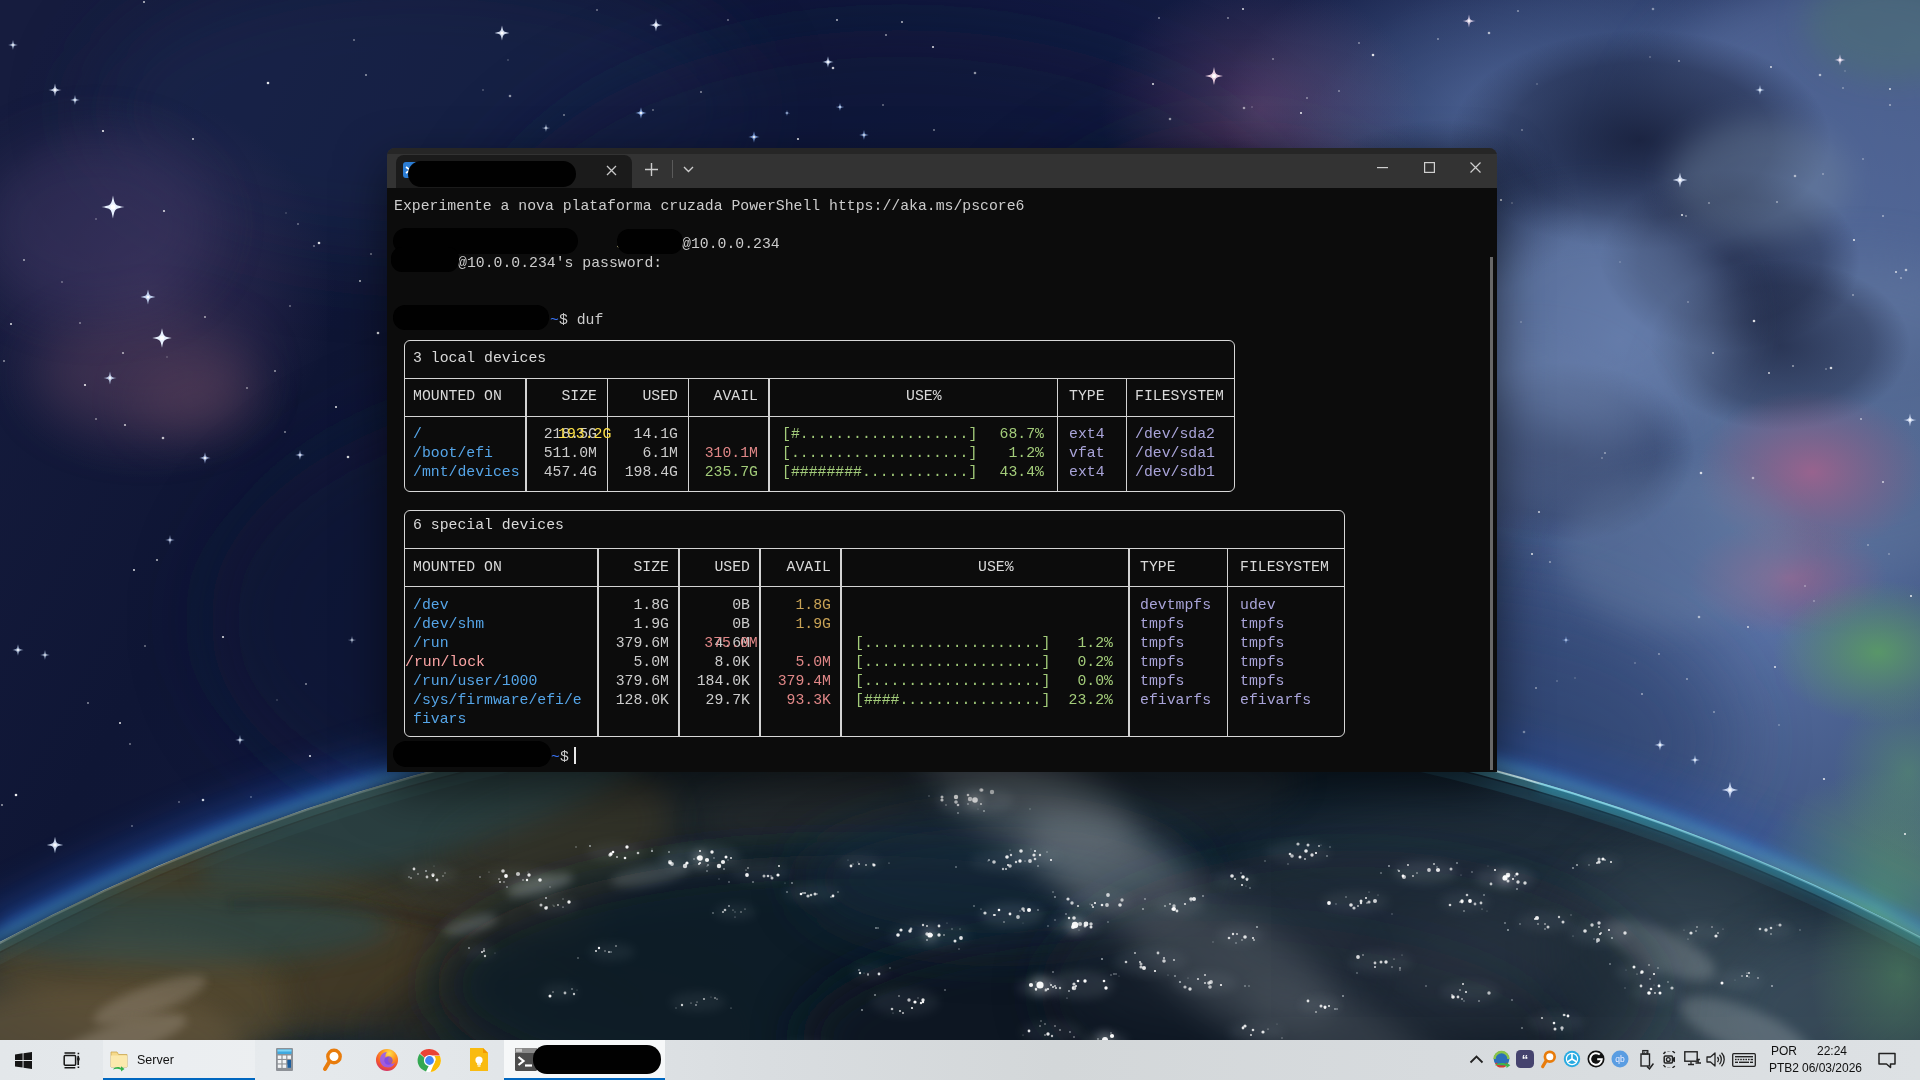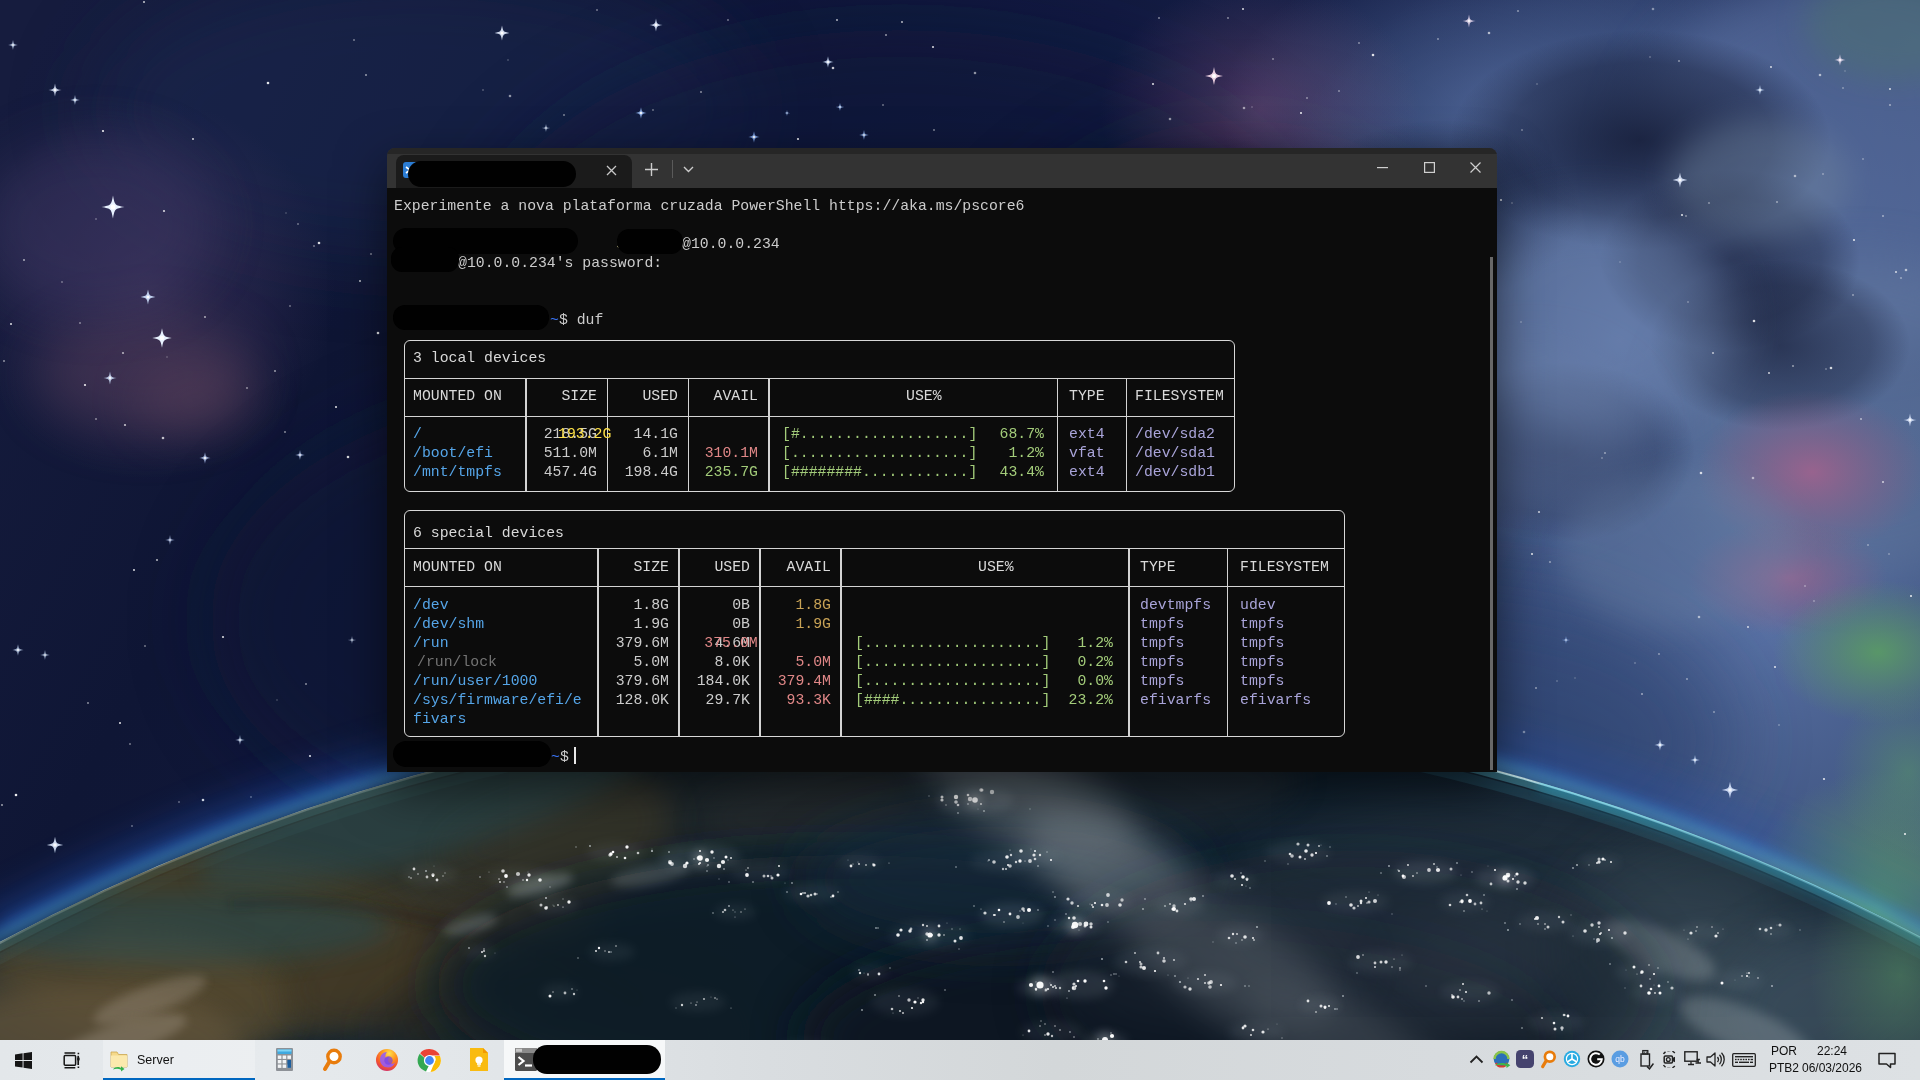--- a/index.html
+++ b/index.html
@@ -1303,38 +1303,38 @@
       <div class="t" style="left:682px;top:237px;color:#a9a4d9">ext4</div>
       <div class="t" style="left:748px;top:237px;color:#a9a4d9">/dev/sda2</div>
       <div class="t" style="left:26px;top:256px;color:#55a5e8">/boot/efi</div>
       <div class="t" style="left:10px;top:256px;width:200px;text-align:right;color:#cccccc">511.0M</div>
       <div class="t" style="left:91px;top:256px;width:200px;text-align:right;color:#cccccc">6.1M</div>
       <div class="t" style="left:171px;top:256px;width:200px;text-align:right;color:#e08787">310.1M</div>
       <div class="t" style="left:395px;top:256px;color:#a3cc7a">[....................]</div>
       <div class="t" style="left:457px;top:256px;width:200px;text-align:right;color:#a3cc7a">1.2%</div>
       <div class="t" style="left:682px;top:256px;color:#a9a4d9">vfat</div>
       <div class="t" style="left:748px;top:256px;color:#a9a4d9">/dev/sda1</div>
-      <div class="t" style="left:26px;top:275px;color:#55a5e8">/mnt/tmpfs</div>
+      <div class="t" style="left:26px;top:275px;color:#55a5e8">/mnt/devices</div>
       <div class="t" style="left:10px;top:275px;width:200px;text-align:right;color:#cccccc">457.4G</div>
       <div class="t" style="left:91px;top:275px;width:200px;text-align:right;color:#cccccc">198.4G</div>
       <div class="t" style="left:171px;top:275px;width:200px;text-align:right;color:#a3cc7a">235.7G</div>
       <div class="t" style="left:395px;top:275px;color:#a3cc7a">[########............]</div>
       <div class="t" style="left:457px;top:275px;width:200px;text-align:right;color:#a3cc7a">43.4%</div>
       <div class="t" style="left:682px;top:275px;color:#a9a4d9">ext4</div>
       <div class="t" style="left:748px;top:275px;color:#a9a4d9">/dev/sdb1</div>
       <div style="position:absolute;left:17px;top:321.5px;width:939px;height:225.0px;border:1.5px solid #d8d8d8;border-radius:6px;"></div>
       <div class="b" style="left:18px;top:359.5px;width:940px;height:1.5px;"></div>
       <div class="b" style="left:18px;top:397.5px;width:940px;height:1.5px;"></div>
       <div class="b" style="left:210.0px;top:359.5px;width:1.5px;height:189.0px;"></div>
       <div class="b" style="left:291.0px;top:359.5px;width:1.5px;height:189.0px;"></div>
       <div class="b" style="left:372.0px;top:359.5px;width:1.5px;height:189.0px;"></div>
       <div class="b" style="left:453.0px;top:359.5px;width:1.5px;height:189.0px;"></div>
       <div class="b" style="left:741.0px;top:359.5px;width:1.5px;height:189.0px;"></div>
       <div class="b" style="left:839.5px;top:359.5px;width:1.5px;height:189.0px;"></div>
-      <div class="t" style="left:26px;top:336px;color:#d9d9d9">6 special devices</div>
+      <div class="t" style="left:26px;top:328px;color:#d9d9d9">6 special devices</div>
       <div class="t" style="left:26px;top:370px;color:#d9d9d9">MOUNTED ON</div>
       <div class="t" style="left:82px;top:370px;width:200px;text-align:right;color:#d9d9d9">SIZE</div>
       <div class="t" style="left:163px;top:370px;width:200px;text-align:right;color:#d9d9d9">USED</div>
       <div class="t" style="left:244px;top:370px;width:200px;text-align:right;color:#d9d9d9">AVAIL</div>
       <div class="t" style="left:591px;top:370px;color:#d9d9d9">USE%</div>
       <div class="t" style="left:753px;top:370px;color:#d9d9d9">TYPE</div>
       <div class="t" style="left:853px;top:370px;color:#d9d9d9">FILESYSTEM</div>
       <div class="t" style="left:26px;top:408px;color:#55a5e8">/dev</div>
       <div class="t" style="left:82px;top:408px;width:200px;text-align:right;color:#cccccc">1.8G</div>
       <div class="t" style="left:163px;top:408px;width:200px;text-align:right;color:#cccccc">0B</div>
@@ -1348,21 +1348,21 @@
       <div class="t" style="left:753px;top:427px;color:#a9a4d9">tmpfs</div>
       <div class="t" style="left:853px;top:427px;color:#a9a4d9">tmpfs</div>
       <div class="t" style="left:26px;top:446px;color:#55a5e8">/run</div>
       <div class="t" style="left:82px;top:446px;width:200px;text-align:right;color:#cccccc">379.6M</div>
       <div class="t" style="left:163px;top:446px;width:200px;text-align:right;color:#cccccc">4.6M</div>
       <div class="t" style="left:244px;top:446px;width:200px;text-align:center;color:#e08787">375.0M</div>
       <div class="t" style="left:468px;top:446px;color:#a3cc7a">[....................]</div>
       <div class="t" style="left:526px;top:446px;width:200px;text-align:right;color:#a3cc7a">1.2%</div>
       <div class="t" style="left:753px;top:446px;color:#a9a4d9">tmpfs</div>
       <div class="t" style="left:853px;top:446px;color:#a9a4d9">tmpfs</div>
-      <div class="t" style="left:30px;top:465px;color:#737373">/run/lock</div>
+      <div class="t" style="left:18px;top:465px;color:#fca5a5">/run/lock</div>
       <div class="t" style="left:82px;top:465px;width:200px;text-align:right;color:#cccccc">5.0M</div>
       <div class="t" style="left:163px;top:465px;width:200px;text-align:right;color:#cccccc">8.0K</div>
       <div class="t" style="left:244px;top:465px;width:200px;text-align:right;color:#e08787">5.0M</div>
       <div class="t" style="left:468px;top:465px;color:#a3cc7a">[....................]</div>
       <div class="t" style="left:526px;top:465px;width:200px;text-align:right;color:#a3cc7a">0.2%</div>
       <div class="t" style="left:753px;top:465px;color:#a9a4d9">tmpfs</div>
       <div class="t" style="left:853px;top:465px;color:#a9a4d9">tmpfs</div>
       <div class="t" style="left:26px;top:484px;color:#55a5e8">/run/user/1000</div>
       <div class="t" style="left:82px;top:484px;width:200px;text-align:right;color:#cccccc">379.6M</div>
       <div class="t" style="left:163px;top:484px;width:200px;text-align:right;color:#cccccc">184.0K</div>

